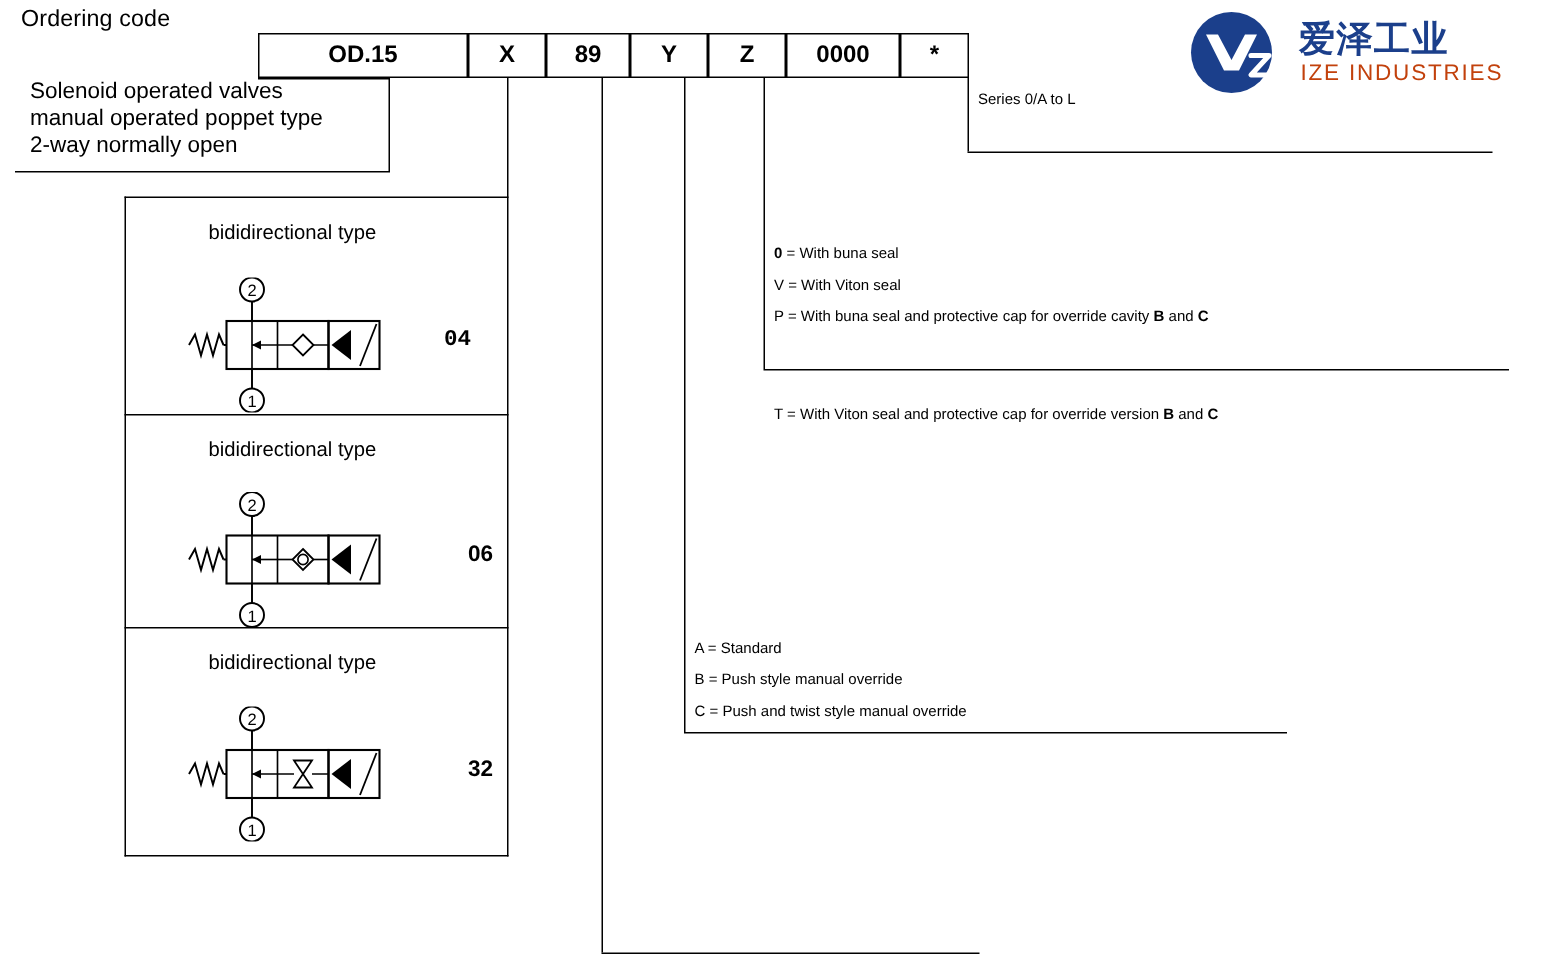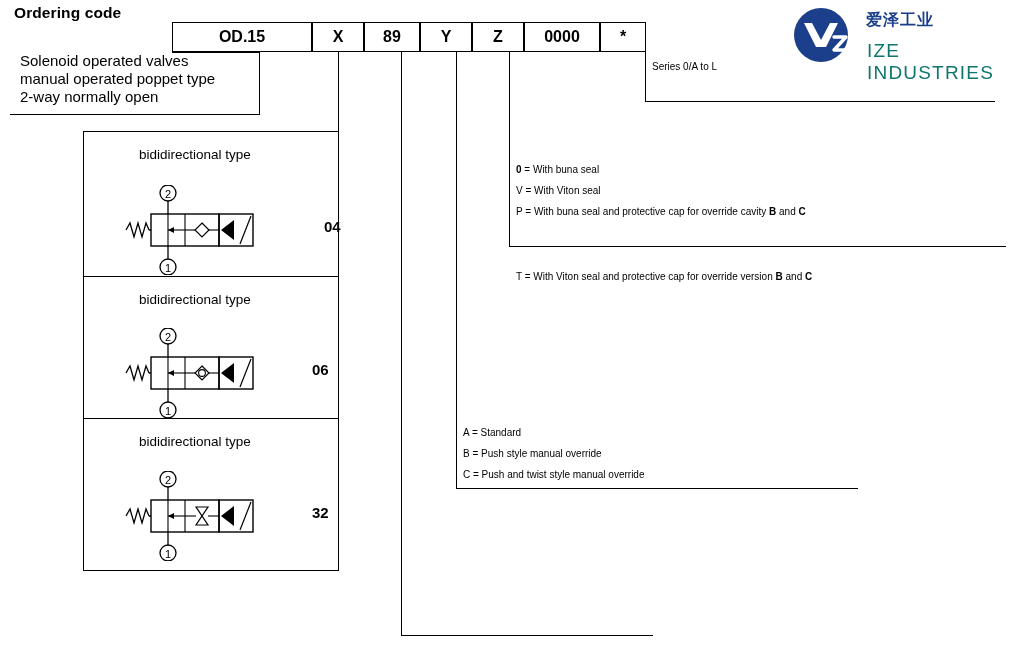--- a/index.html
+++ b/index.html
@@ -13,21 +13,21 @@
     position: relative;
     overflow: hidden;
   }
   .root { position: absolute; left: 0; top: 0; width: 1035px; height: 649px; }
 
   
   .title {
     position: absolute;
     left: 14px; top: 4px;
     font-size: 15.5px;
-    font-weight: bold;
+    font-weight: normal;
     letter-spacing: 0.1px;
   }
 
   
   .code-row {
     position: absolute;
     left: 172px; top: 22px;
     display: flex;
     align-items: center;
     height: 30px;
@@ -65,26 +65,26 @@
   }
 
   
   .sym-label { position: absolute; font-size: 13.5px; }
   .sym-code { position: absolute; font-size: 15px; font-weight: bold; }
 
   
   .logo-wrap { position: absolute; left: 790px; top: 6px; width: 235px; height: 58px; }
   .logo-text-cn {
     position: absolute; left: 76px; top: 4px;
-    font-size: 16px; font-weight: bold; color: #1b3f8b; letter-spacing: 1px;
+    font-size: 24px; font-weight: bold; color: #1b3f8b; letter-spacing: 1px;
     font-family: "DejaVu Sans", sans-serif;
   }
   .logo-text-en {
     position: absolute; left: 77px; top: 34px;
-    font-size: 19px; color: #0f766e; letter-spacing: 1.2px;
+    font-size: 15px; color: #c2410c; letter-spacing: 1.2px;
   }
   svg { display: block; }
 </style>
 </head>
 <body>
 
 <div class="root">
 
   <div class="title">Ordering code</div>
 
@@ -134,21 +134,21 @@
   <div class="hline" style="left:456px; top:488px; width:402px;"></div>
   <div class="vline" style="left:456px; top:52px; height:436px;"></div>
 
   <div class="hline" style="left:401px; top:635px; width:252px;"></div>
   <div class="vline" style="left:401px; top:52px; height:583px;"></div>
 
   <div class="vline" style="left:338px; top:52px; height:519px;"></div>
 
   <div class="hline" style="left:83px; top:131px; width:256px;"></div>
   <div class="sym-label" style="left:139px; top:147px;">bididirectional type</div>
-  <div class="sym-code" style="left:324px; top:218px;">04</div>
+  <div class="sym-code" style="left:296px; top:218px;font-family:Liberation Mono, monospace;">04</div>
   <svg width="180" height="90" viewBox="0 0 180 90" style="position:absolute; left:118px; top:185px;">
 
     <circle cx="50" cy="8" r="8" fill="none" stroke="#000" stroke-width="1.3"></circle>
     <text x="50" y="12.5" font-family="Liberation Sans, sans-serif" font-size="11" text-anchor="middle">2</text>
     <circle cx="50" cy="82" r="8" fill="none" stroke="#000" stroke-width="1.3"></circle>
     <text x="50" y="86.5" font-family="Liberation Sans, sans-serif" font-size="11" text-anchor="middle">1</text>
 
     <line x1="50" y1="16" x2="50" y2="29" stroke="#000" stroke-width="1.3"></line>
     <line x1="50" y1="61" x2="50" y2="74" stroke="#000" stroke-width="1.3"></line>
 

